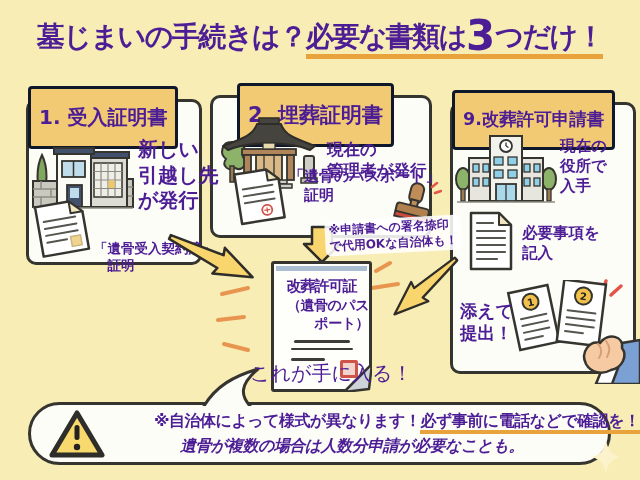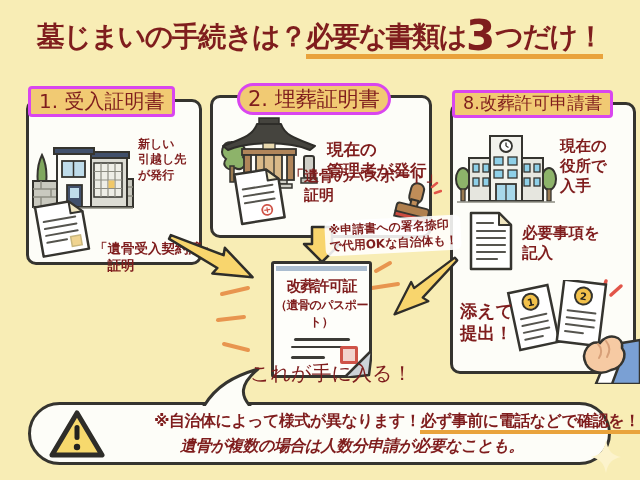--- a/index.html
+++ b/index.html
@@ -1,54 +1,54 @@
 <!DOCTYPE html>
 <html><head>
 <meta charset="utf-8">
 <style>
   html,body{margin:0;padding:0;background:#888;}
   .stage{
     position:relative;width:640px;height:480px;overflow:hidden;
     background:#f8edb5;
     font-family:"DejaVu Sans",sans-serif;
-    color:#7f1d1d;
+    color:#4c1d95;
   }
   .abs{position:absolute;}
   
   .title{left:0;top:13px;width:640px;text-align:center;font-weight:800;
          font-size:28px;letter-spacing:-1.5px;line-height:46px;white-space:nowrap;z-index:2;}
   .title .em{border-bottom:5px solid #e9a33c;padding-bottom:1px;}
   .title .bignum{font-size:42px;font-weight:800;vertical-align:-4px;letter-spacing:0;}
   
   .card{background:#fdfdf8;border:3px solid #35342f;border-radius:10px;z-index:2;}
   .card1{left:26px;top:99px;width:170px;height:160px;}
   .card2{left:210px;top:95px;width:216px;height:137px;}
   .card3{left:450px;top:102px;width:180px;height:266px;}
-  .hdr{background:#f1ca73;border:3px solid #d946ef;border-radius:4px;
-       font-weight:400;z-index:3;padding:0 8px;white-space:nowrap;line-height:1.25;}
+  .hdr{background:#f1ca73;border:3px solid #0f172a;border-radius:4px;
+       font-weight:700;z-index:3;padding:16px 8px;white-space:nowrap;line-height:1.25;}
   .hdr1{left:28px;top:86px;font-size:20px;}
-  .hdr2{left:237px;top:83px;font-size:21px;border-radius:18px;}
+  .hdr2{left:237px;top:83px;font-size:21px;}
   .hdr3{left:452px;top:90px;font-size:17.5px;}
   .note{font-weight:800;white-space:pre-line;line-height:1.28;z-index:3;}
-  .n-b1-issuer{left:138px;top:137px;font-size:12px;}
+  .n-b1-issuer{left:138px;top:137px;font-size:20px;}
   .n-b1-doc{left:94px;top:204px;font-size:13.5px;margin-top:36px;}
   .n-b2-issuer{left:327px;top:139px;font-size:16.5px;}
   .n-b2-doc{left:289px;top:167px;font-size:15px;}
   .n-b2-foot{left:325px;top:218px;font-size:12px;line-height:1.3;
              background:rgba(255,255,255,.88);padding:2px 4px;border-radius:6px;
              transform:rotate(-3deg);z-index:6;}
   .n-b3-issuer{left:560px;top:137px;font-size:15.5px;}
   .n-b3-fill{left:522px;top:224px;font-size:15.5px;}
   .n-b3-submit{left:460px;top:300px;font-size:17.5px;z-index:7;}
   
-  .cert{left:271px;top:261px;width:101px;height:117px;background:#fefefa;
+  .cert{left:271px;top:261px;width:101px;height:131px;background:#fefefa;
         border:3px solid #35342f;border-radius:3px;box-sizing:border-box;z-index:5;}
   .cert-band{margin:2px 2px 0;height:5px;background:#abbdd0;}
   .cert-title{font-size:15px;font-weight:800;text-align:center;margin-top:6px;letter-spacing:-1px;}
-  .cert-sub{font-size:12px;font-weight:800;text-align:center;margin-top:1px;letter-spacing:-0.5px;}
+  .cert-sub{font-size:14px;font-weight:800;text-align:right;margin-top:1px;letter-spacing:-0.5px;}
   .cert-line{height:2.5px;background:#3c3b36;border-radius:2px;}
   .cl1{width:56px;margin:7px auto 0;}
   .cl2{width:62px;margin:5px auto 0;}
   .cl3{width:34px;margin:8px 0 0 17px;}
   .cert-stamp{position:absolute;right:11px;bottom:11px;width:12px;height:12px;
               border:3px solid #cf5348;background:rgba(207,83,72,.25);border-radius:2px;}
   .cert-fold{position:absolute;right:-3px;bottom:-3px;}
   .caption{left:250px;top:360px;font-size:20px;font-weight:400;z-index:5;white-space:nowrap;}
   
   .bubble{left:28px;top:402px;width:583px;height:63px;background:#fdfdf8;
@@ -73,21 +73,21 @@
   <div class="abs title">
     <span>墓じまいの手続きは？</span><span class="em"><span>必要な書類は</span><span class="bignum">3</span><span>つだけ！</span></span>
   </div>
 
   <div class="abs card card1"></div>
   <div class="abs card card2"></div>
   <div class="abs card card3"></div>
 
   <div class="abs hdr hdr1">1. 受入証明書</div>
   <div class="abs hdr hdr2">2. 埋葬証明書</div>
-  <div class="abs hdr hdr3">8.改葬許可申請書</div>
+  <div class="abs hdr hdr3">9.改葬許可申請書</div>
 
   <svg class="abs illus" style="left:31px;top:135px;" width="104" height="80" viewBox="0 0 104 80">
     <path d="M11,20 C5,32 5,52 11,60 C17,52 17,32 11,20 Z" fill="#7fa75e" stroke="#35342f" stroke-width="2"></path>
     <rect x="9" y="60" width="4" height="12" fill="#9a7a50" stroke="#35342f" stroke-width="1.5"></rect>
     <g>
       <rect x="2" y="46" width="28" height="26" fill="#c9c9bf" stroke="#35342f" stroke-width="2"></rect>
       <path d="M2,54 H30 M2,62 H30 M10,46 V54 M20,54 V62 M10,62 V72" stroke="#8d8d83" stroke-width="1.5" fill="none"></path>
     </g>
     <g>
       <rect x="74" y="44" width="28" height="28" fill="#c9c9bf" stroke="#35342f" stroke-width="2"></rect>

